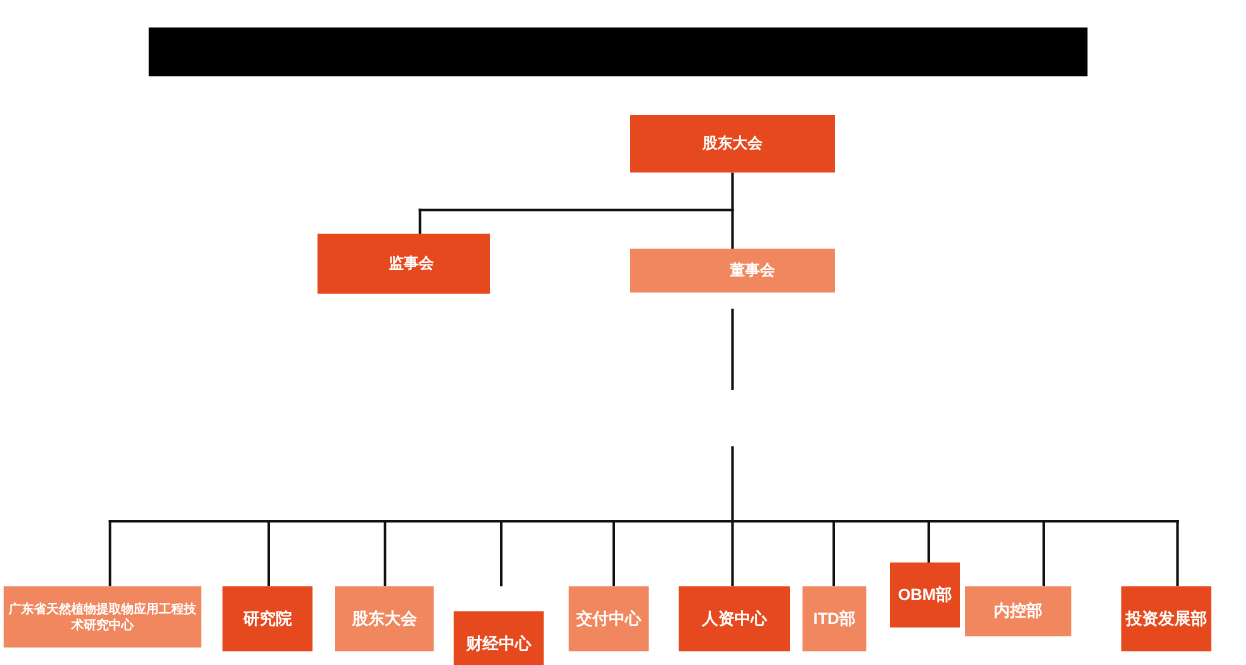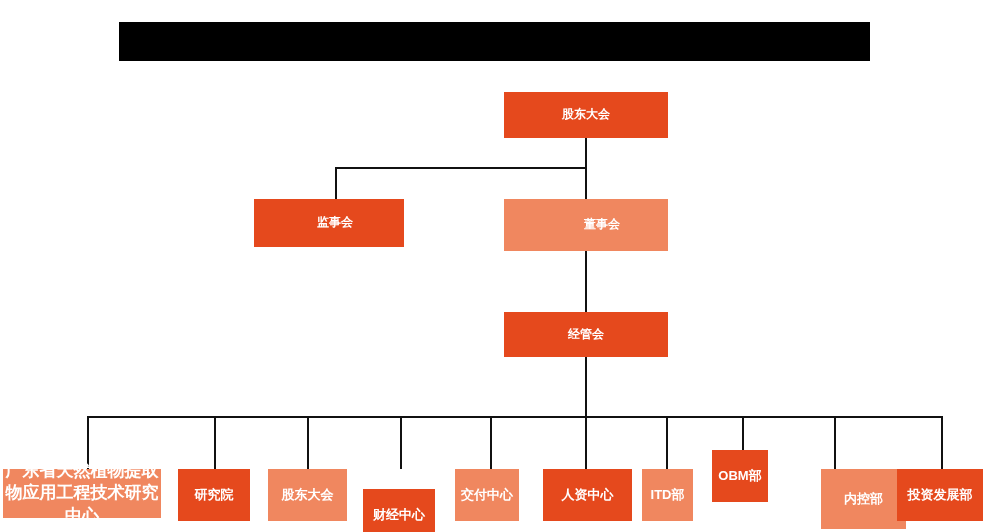--- a/index.html
+++ b/index.html
@@ -17,40 +17,40 @@
     font-weight:bold;
     font-size:12px;
     text-align:center;
     box-sizing:border-box;
     line-height:1.3;
   }
   .dark{background:var(--c-dark,#E5491D);}
   .light{background:var(--c-light,#F0875F);}
   .line{position:absolute;background:var(--c-line,#111);}
   .dept{font-size:13px;}
-  .dept-long{font-size:17px;padding:0 0;}
+  .dept-long{font-size:10px;padding:0 0;}
   #title-bar{
     position:absolute;left:119px;top:22px;width:751px;height:39px;
     background:var(--c-bar,#000);
   }
   
   #n-shareholders{left:504px;top:92px;width:164px;height:46px;}
-  #n-supervisory {left:254px;top:199px;width:150px;height:48px;padding-left:12px;}
-  #n-board       {left:504px;top:199px;width:164px;height:52px;padding-left:32px;}
+  #n-supervisory {left:254px;top:187px;width:138px;height:48px;padding-left:12px;}
+  #n-board       {left:504px;top:199px;width:164px;height:35px;padding-left:32px;}
   #n-management  {left:504px;top:312px;width:164px;height:45px;}
   #d0{left:3px;  top:469px;width:158px;height:49px;}
   #d1{left:178px;top:469px;width:72px; height:52px;}
   #d2{left:268px;top:469px;width:79px; height:52px;}
   #d3{left:363px;top:489px;width:72px; height:52px;}
   #d4{left:455px;top:469px;width:64px; height:52px;}
   #d5{left:543px;top:469px;width:89px; height:52px;}
   #d6{left:642px;top:469px;width:51px; height:52px;}
   #d7{left:712px;top:450px;width:56px; height:52px;}
-  #d8{left:821px;top:469px;width:85px; height:60px;}
-  #d9{left:897px;top:469px;width:86px; height:52px;}
+  #d8{left:772px;top:469px;width:85px; height:40px;}
+  #d9{left:897px;top:469px;width:72px; height:52px;}
   
   #l-top-trunk {left:585px;top:138px;width:2px;height:62px;}
   #l-top-rail  {left:335px;top:167px;width:252px;height:2px;}
   #l-sup-drop  {left:335px;top:167px;width:2px;height:33px;}
   #l-board-mgmt{left:585px;top:247px;width:2px;height:65px;}
   #l-mgmt-rail {left:585px;top:357px;width:2px;height:60px;}
   #l-bot-rail  {left:87px;top:416px;width:856px;height:2px;}
   .drop{top:416px;width:2px;height:53px;}
   #dr0{left:87px;}  #dr1{left:214px;} #dr2{left:307px;} #dr3{left:400px;}
   #dr4{left:490px;} #dr5{left:585px;} #dr6{left:666px;} #dr7{left:742px;}
@@ -78,21 +78,20 @@
   <div class="line drop" id="dr6"></div>
   <div class="line drop" id="dr7"></div>
   <div class="line drop" id="dr8"></div>
   <div class="line drop" id="dr9"></div>
 
   <div class="node dark" id="n-shareholders">股东大会</div>
 
   <div class="node dark" id="n-supervisory">监事会</div>
   <div class="node light" id="n-board">董事会</div>
 
-  <div class="node dark" id="n-management">经管会</div>
 
   <div class="node light dept dept-long" id="d0">广东省天然植物提取物应用工程技术研究中心</div>
   <div class="node dark dept" id="d1">研究院</div>
   <div class="node light dept" id="d2">股东大会</div>
   <div class="node dark dept" id="d3">财经中心</div>
   <div class="node light dept" id="d4">交付中心</div>
   <div class="node dark dept" id="d5">人资中心</div>
   <div class="node light dept" id="d6">ITD部</div>
   <div class="node dark dept" id="d7">OBM部</div>
   <div class="node light dept" id="d8">内控部</div>

